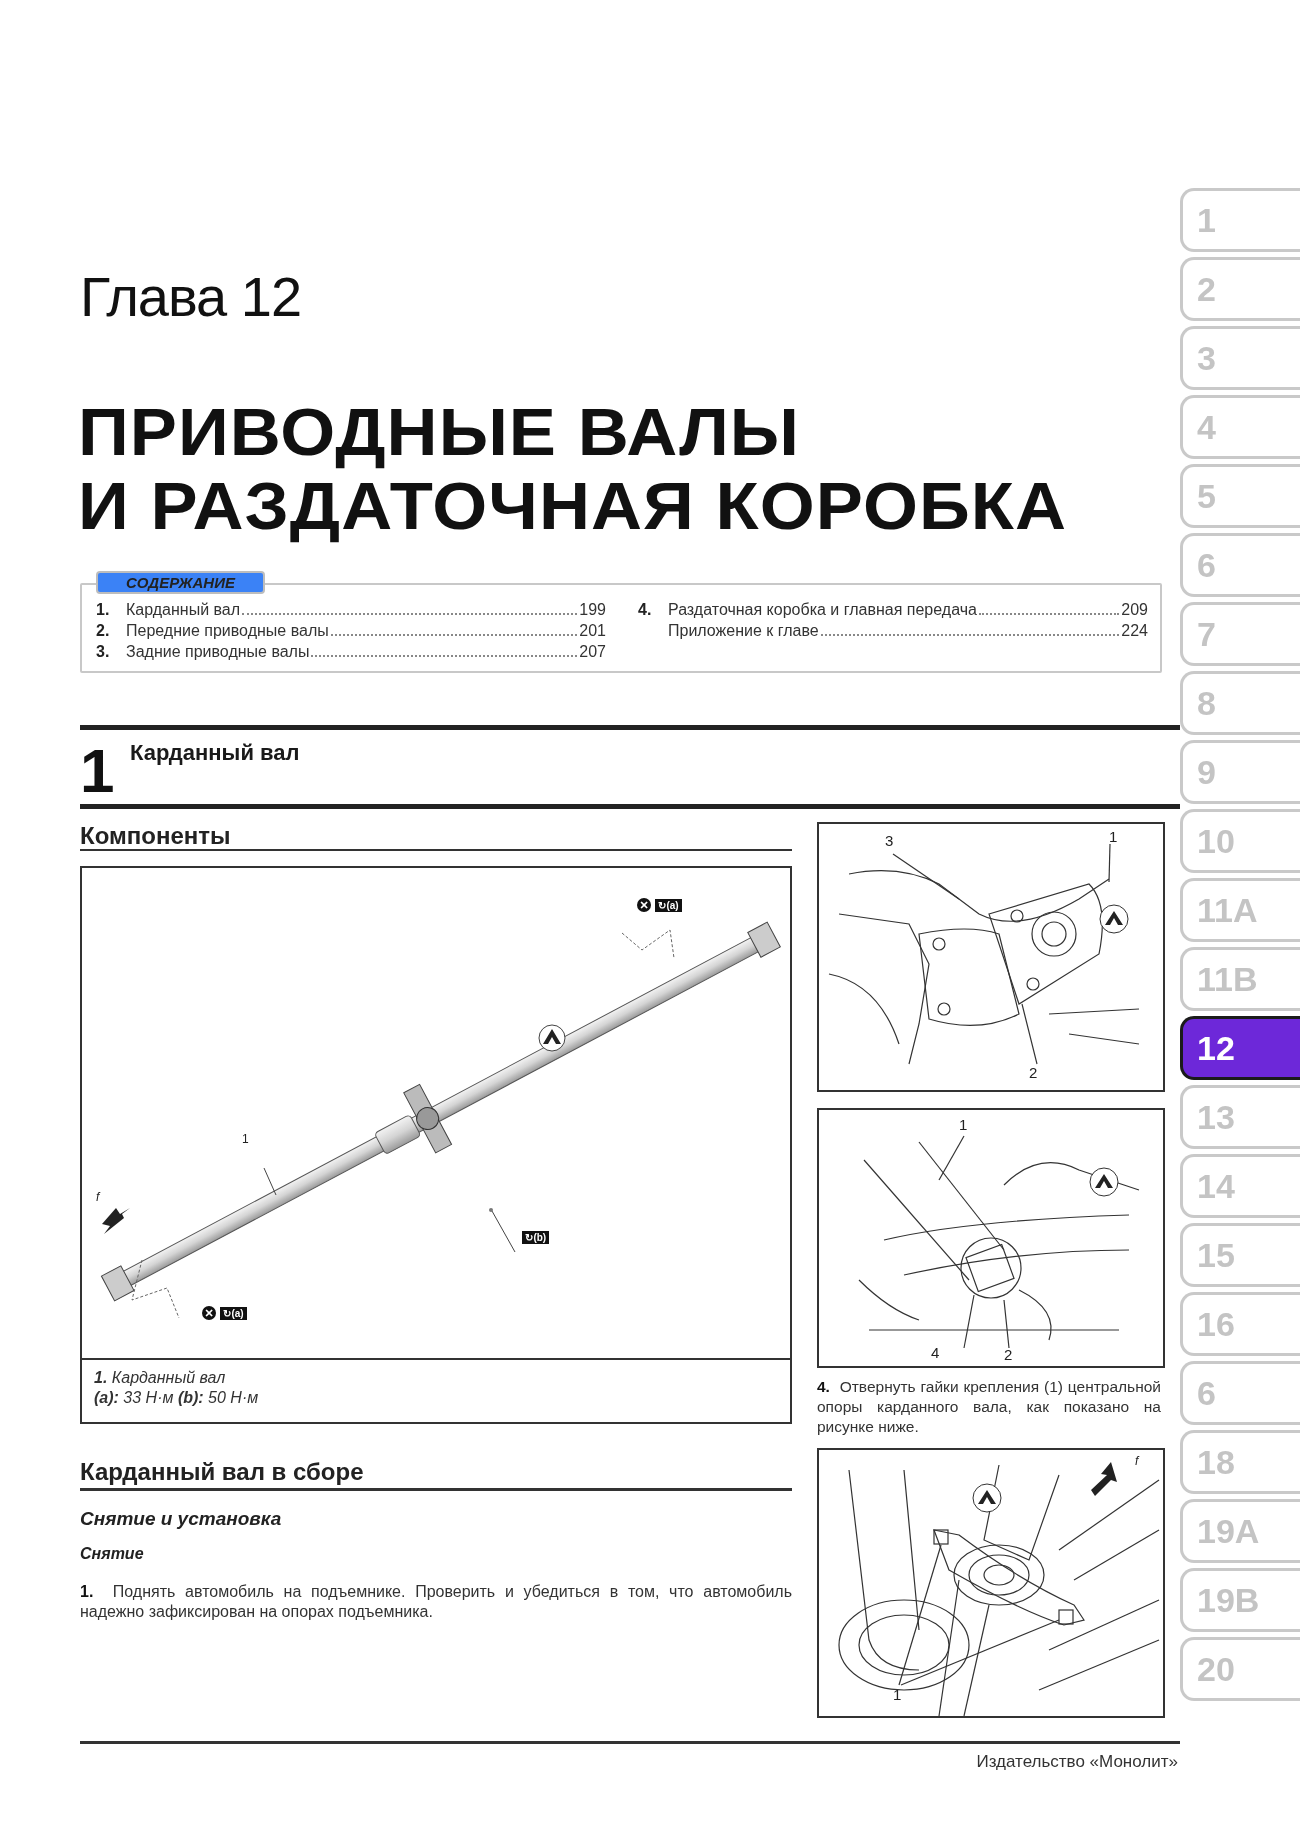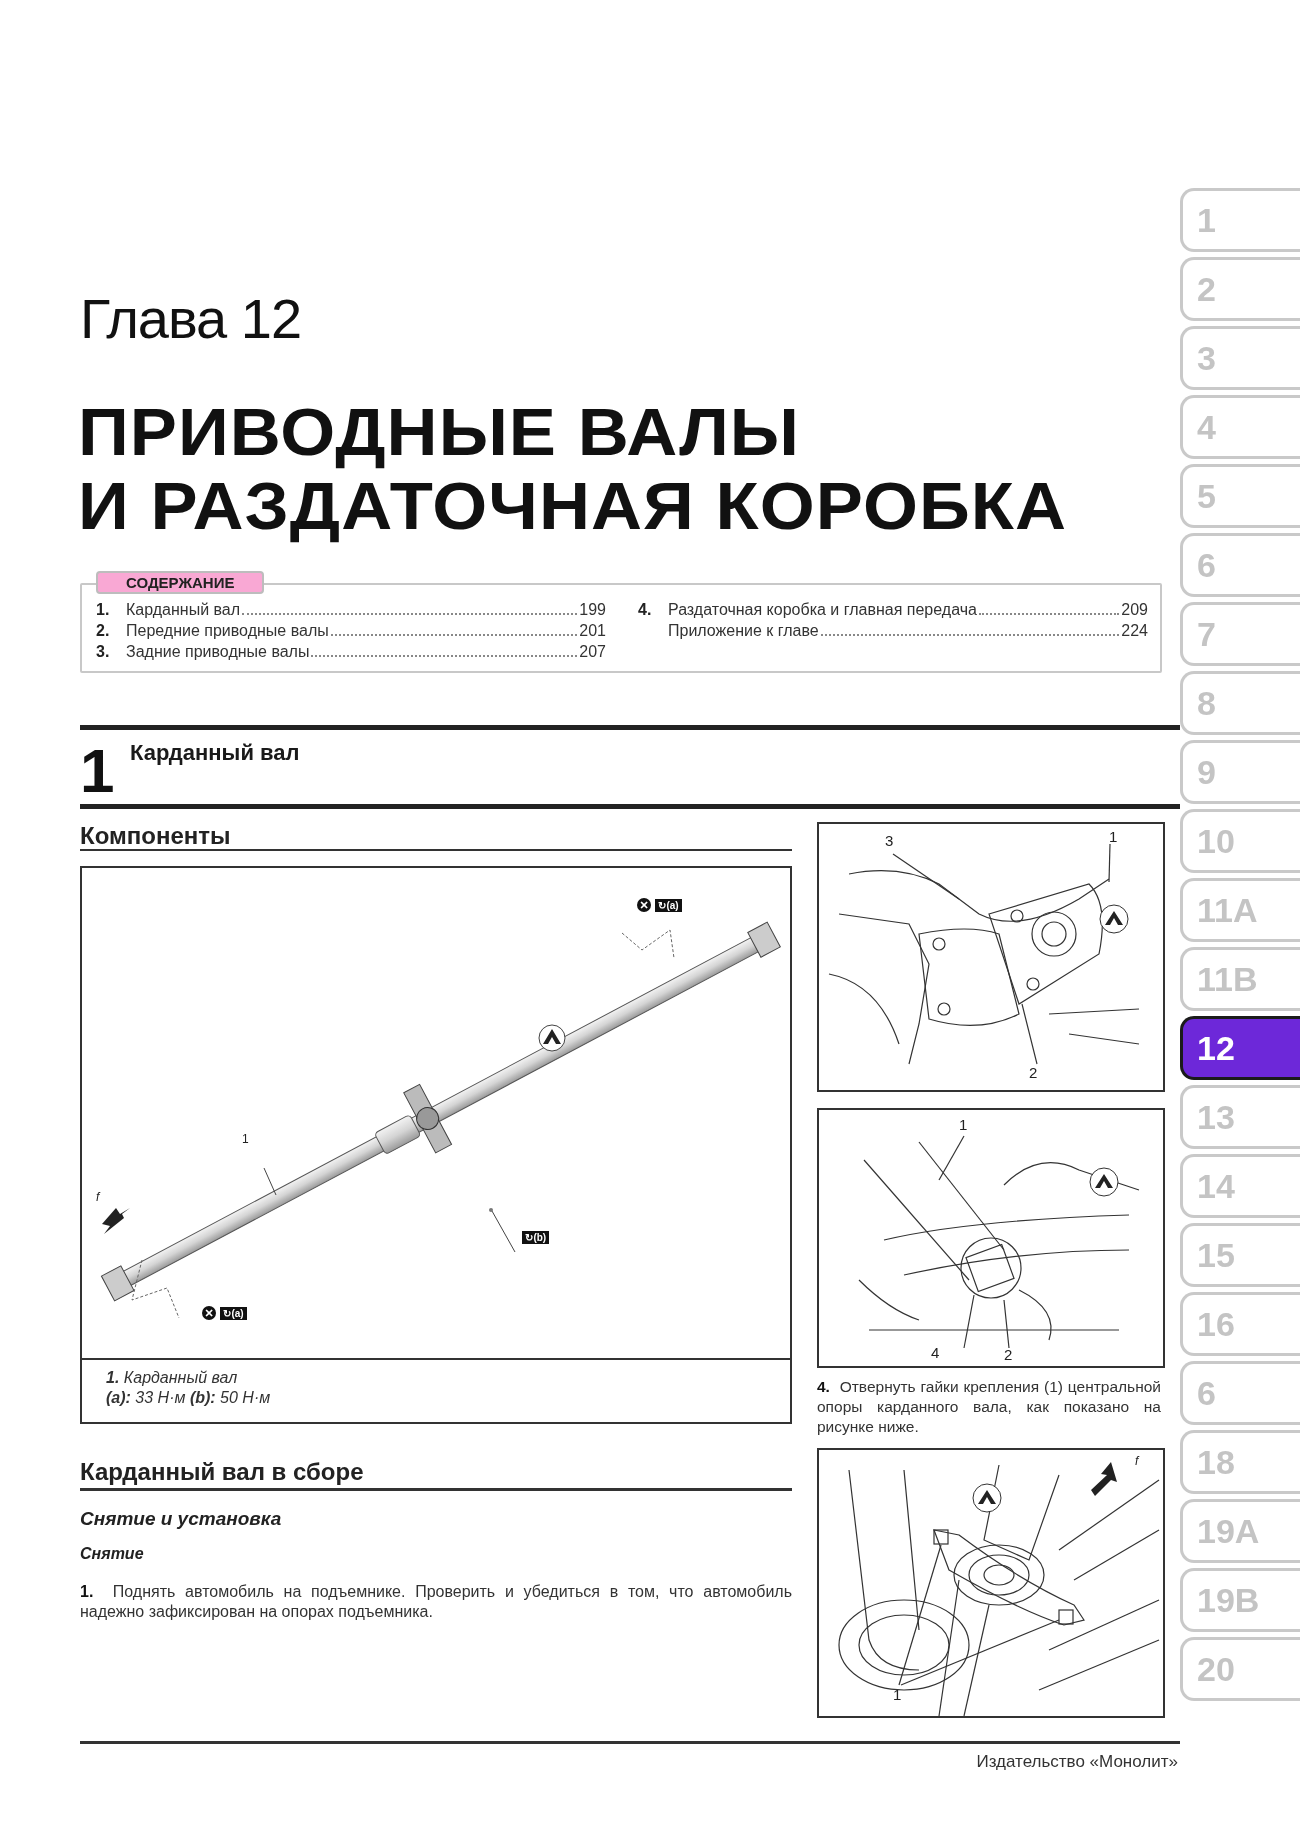--- a/index.html
+++ b/index.html
@@ -1,21 +1,21 @@
 <!DOCTYPE html>
 <html><head>
 <meta charset="utf-8">
 <style>
   html,body{margin:0;padding:0;background:#fff;}
   body{width:1300px;height:1839px;position:relative;overflow:hidden;font-family:"Liberation Sans",sans-serif;color:#1a1a1a;}
   .abs{position:absolute;}
-  .chapter-label{left:80px;top:286px;font-size:56px;font-weight:400;letter-spacing:-1px;color:#111;}
+  .chapter-label{left:80px;top:264px;font-size:56px;font-weight:400;letter-spacing:-1px;color:#111;}
   .chapter-title{left:78px;top:395px;font-size:66px;font-weight:900;line-height:74px;color:#111;letter-spacing:1px;transform:scaleX(1.07);transform-origin:left;}
   .toc{left:80px;top:583px;width:1078px;height:86px;border:2px solid #c8c8c8;border-radius:2px;}
-  .toc-tab{position:absolute;left:14px;top:-14px;background:#f9a8d4;border:2px solid #bdbdbd;border-radius:4px;padding:1px 28px 1px 28px;font-size:15px;font-weight:700;color:#222;}
+  .toc-tab{position:absolute;left:14px;top:-14px;background:#3b82f6;border:2px solid #bdbdbd;border-radius:4px;padding:1px 28px 1px 28px;font-size:15px;font-weight:700;font-style:italic;color:#222;}
   .toc-col{position:absolute;top:14px;font-size:16px;line-height:21px;color:#333;}
   .toc-row{display:flex;align-items:baseline;}
   .toc-num{width:30px;font-weight:700;color:#222;}
   .toc-label{white-space:nowrap;}
   .toc-dots{flex:1;border-bottom:2px dotted #888;margin:0 2px 4px 2px;}
   .toc-page{white-space:nowrap;}
   .hr-thick{height:5px;background:#222;}
   .sec-num{left:80px;top:740px;font-size:62px;font-weight:900;color:#111;line-height:62px;}
   .sec-title{left:130px;top:740px;font-size:22px;font-weight:700;}
   .sub-title{font-size:24px;font-weight:700;color:#222;}
@@ -124,21 +124,21 @@
   <div class="badge" style="left:440px;top:363px;">
     <span class="t">↻<span>(b)</span></span>
   </div>
   <div class="badge" style="left:120px;top:438px;">
     <span class="x">✕</span>
     <span class="t">↻<span>(a)</span></span>
   </div>
 </div>
 
 <div class="abs figbox" style="left:80px;top:1358px;width:708px;height:62px;">
-  <div class="caption" style="padding:8px 24px;">
+  <div class="caption" style="padding:8px 12px;">
     <div><b>1.</b> <span>Карданный вал</span></div>
     <div><b>(a):</b> <span>33 Н·м</span> <b>(b):</b> <span>50 Н·м</span></div>
   </div>
 </div>
 
 <div class="abs sub-title" style="left:80px;top:1458px;">Карданный вал в сборе</div>
 <div class="abs sub-line" style="left:80px;top:1488px;width:712px;height:3px;"></div>
 <div class="abs" style="left:80px;top:1508px;font-size:19px;font-weight:700;font-style:italic;color:#222;">Снятие и установка</div>
 <div class="abs" style="left:80px;top:1545px;font-size:16px;font-weight:700;font-style:italic;color:#222;">Снятие</div>
 

